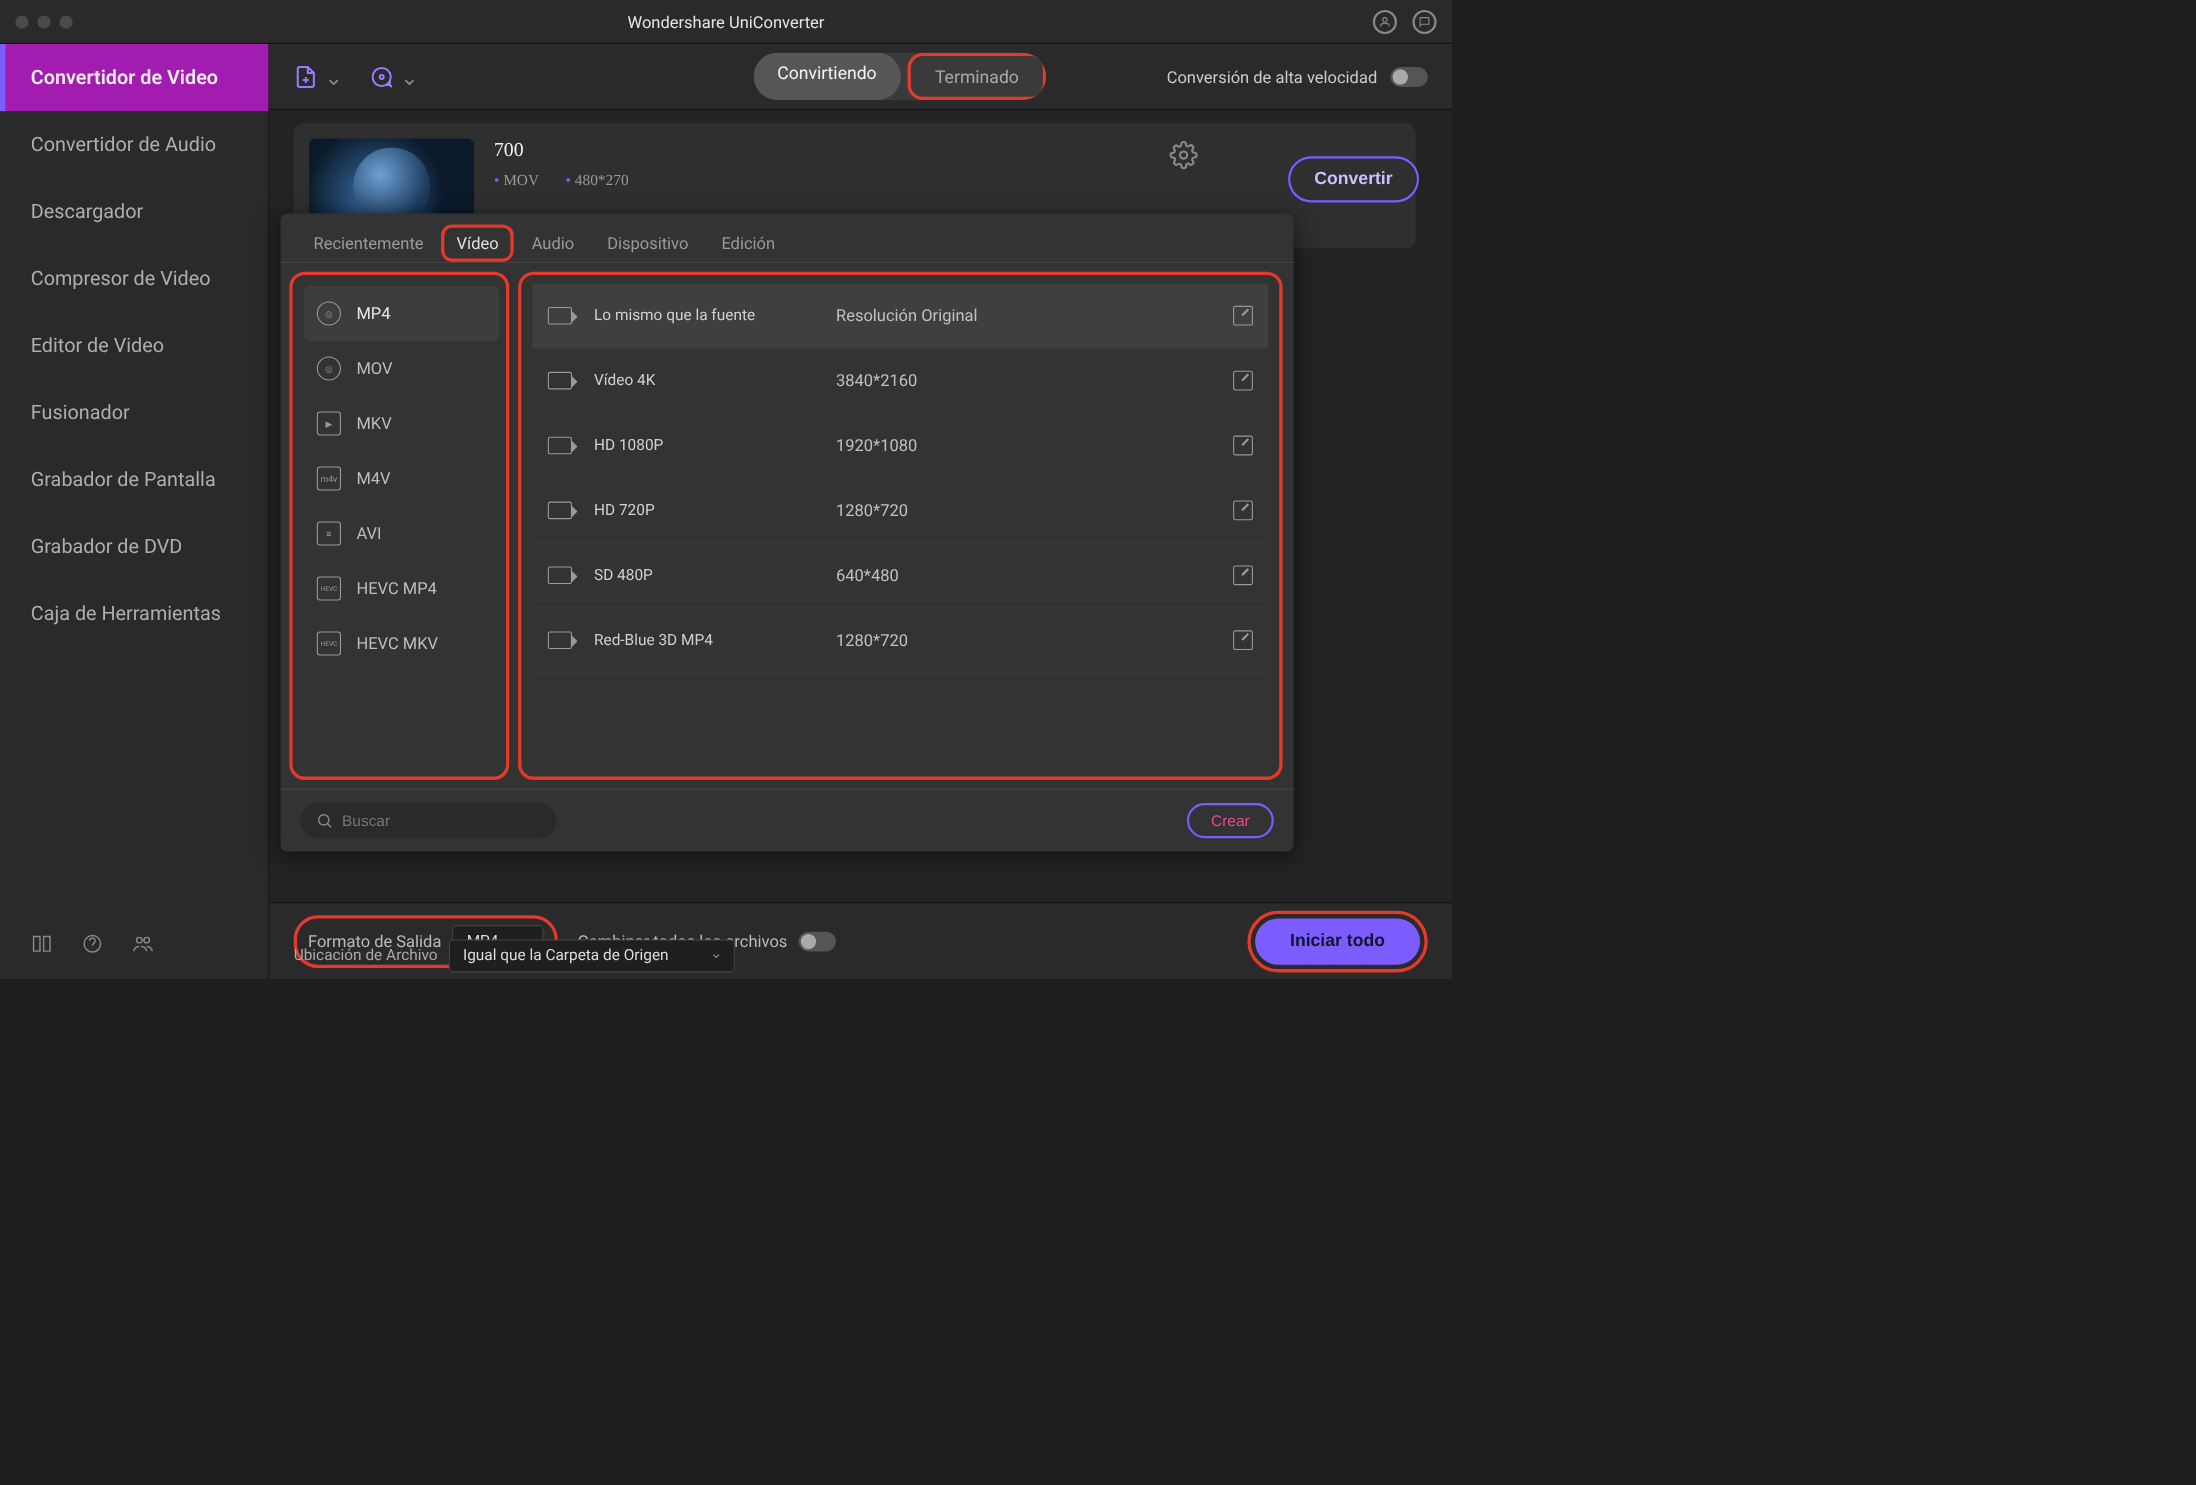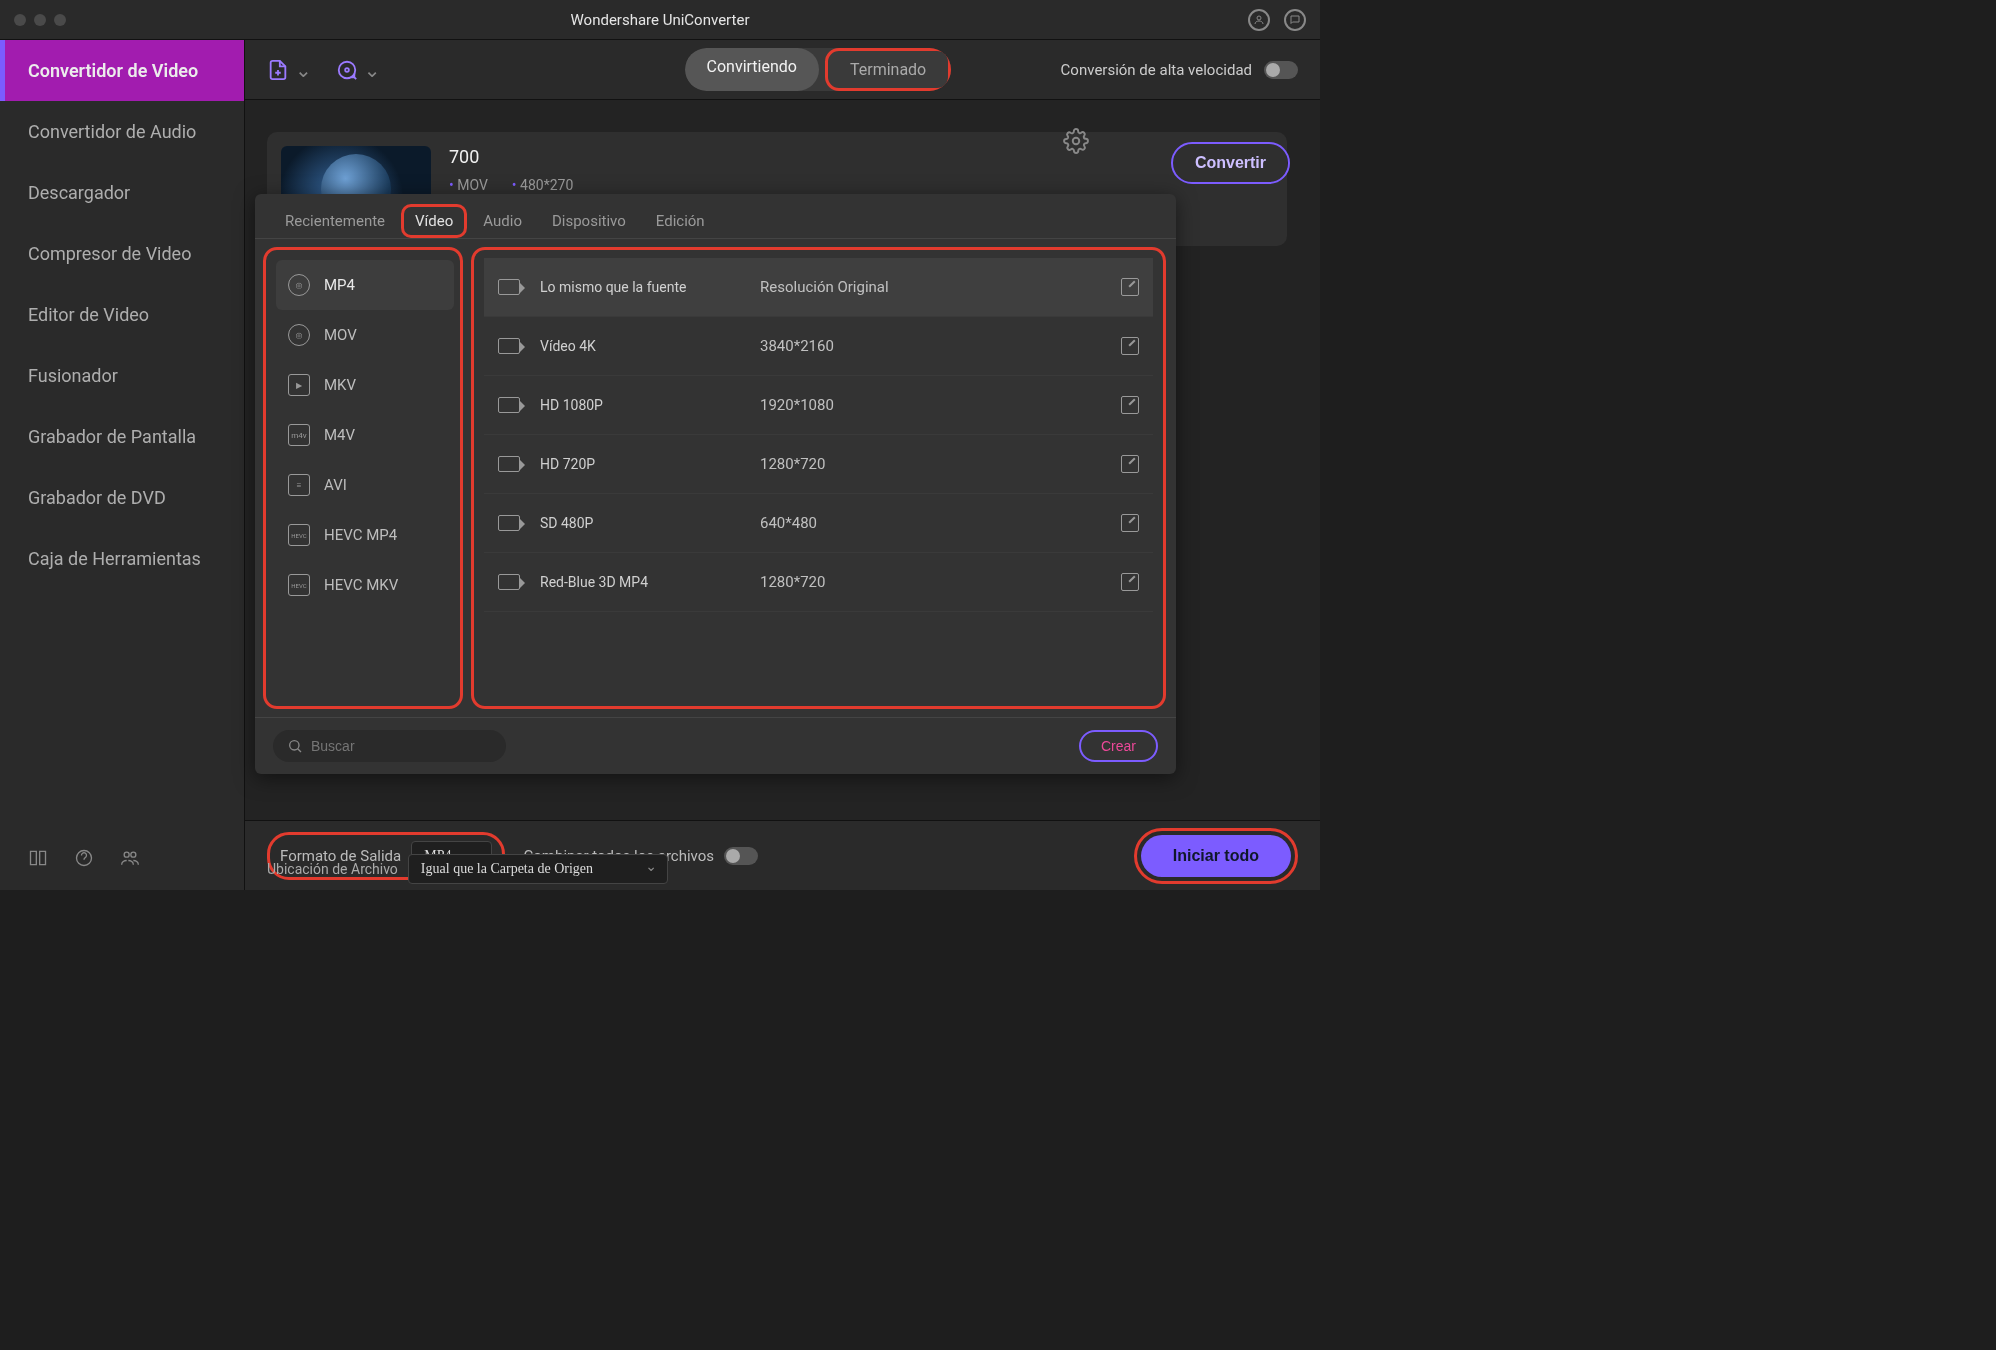--- a/index.html
+++ b/index.html
@@ -65,23 +65,23 @@
     margin-left: 280px;
   }
   .pill-tab { padding: 9px 22px; font-size: 16px; color: #aaa; cursor: pointer; }
   .pill-tab.active { background: #565656; color: #f2f2f2; border-radius: 22px; }
   .pill-tab.terminado-highlight { border: 3px solid #e23b2e; border-radius: 14px; margin-left:6px;}
   .right-toolbar { margin-left: auto; display: flex; align-items: center; gap: 12px; font-size: 15px; color: #ccc; }
   .toggle { width: 34px; height: 18px; background: #555; border-radius: 10px; position: relative; }
   .toggle::after { content:""; position:absolute; width:14px; height:14px; background:#aaa; border-radius:50%; top:2px; left:2px;}
   .content { position: relative; flex:1; }
   .card {
-    position: absolute; top: 32px; left: 22px;
+    position: absolute; top: 12px; left: 22px;
     width: 1020px; background: #2f2f2f; border-radius: 10px;
-    padding: 14px; display: flex; gap: 18px;
+    padding: 14px; display: flex; gap: 18px; font-family: Liberation Serif, serif;
   }
   .thumb { width: 150px; height: 86px; background: radial-gradient(circle at 40% 60%, #3a6ea8 0%, #0b1a2a 60%); border-radius: 6px; display:flex; align-items:center; justify-content:center;}
   .thumb .globe { width: 70px; height:70px; border-radius:50%; background: radial-gradient(circle at 35% 35%, #6ea0d4, #1a3a5a 70%);}
   .card-info .fname { color:#f0f0f0; font-size:18px; margin-bottom:10px;}
   .card-info .meta { color:#9a9a9a; font-size:14px; display:flex; gap:24px;}
   .card-info .meta span::before{content:"• "; color:#7c5cff;}
   .convert-btn {
     position: absolute; top: 42px; right: 30px;
     border: 2px solid #7c5cff; color: #cdbfff;
     background: transparent; padding: 10px 22px; border-radius: 26px;
@@ -125,21 +125,21 @@
   .search-box svg{width:16px; height:16px; stroke:#888; fill:none; stroke-width:2;}
   .search-box input{ background:transparent; border:none; outline:none; color:#ccc; font-size:14px;}
   .crear-btn { margin-left:auto; border:2px solid #7c5cff; color:#ec4899; background:transparent; padding:6px 20px; border-radius:20px; font-size:14px; cursor:pointer;}
   .bottom-bar {
     height: 70px; border-top: 1px solid #111; background:#2a2a2a;
     display: flex; align-items: center; padding: 0 22px; gap: 18px;
     position: relative;
   }
   .out-group{ display:flex; align-items:center; gap:10px; font-size:15px; color:#bbb;}
   .out-group.hl{ border:3px solid #e23b2e; border-radius:22px; padding:6px 10px;}
-  .out-select{ background:#1f1f1f; color:#ddd; padding:6px 40px 6px 12px; border-radius:4px; position:relative; border:1px solid #444; font-size:14px;font-family:Liberation Serif, serif;}
+  .out-select{ background:#1f1f1f; color:#ddd; padding:6px 40px 6px 12px; border-radius:4px; position:relative; border:1px solid #444; font-size:14px;}
   .out-select::after{content:"⌄"; position:absolute; right:10px; top:3px; color:#888;}
   .combine{display:flex; align-items:center; gap:10px; color:#bbb; font-size:15px;}
   .start-btn{
     margin-left:auto; background:#7c5cff; color:#0f172a; font-weight:600;
     padding:12px 32px; border:none; border-radius:26px; font-size:16px; cursor:pointer;
   }
   .start-hl{ border:3px solid #e23b2e; border-radius:30px; padding:4px;}
   .second-row{ position:absolute; left:22px; bottom:6px; display:flex; align-items:center; gap:10px; font-size:14px; color:#aaa;}
   .gear-corner{position:absolute; top:28px; left:818px; width:26px; height:26px; color:#888;}
   .i-badge{position:absolute; top:154px; left:820px; width:22px; height:26px; border:1px solid #666; border-radius:4px; color:#999; display:flex; align-items:center; justify-content:center; font-family:serif; font-size:14px;}

